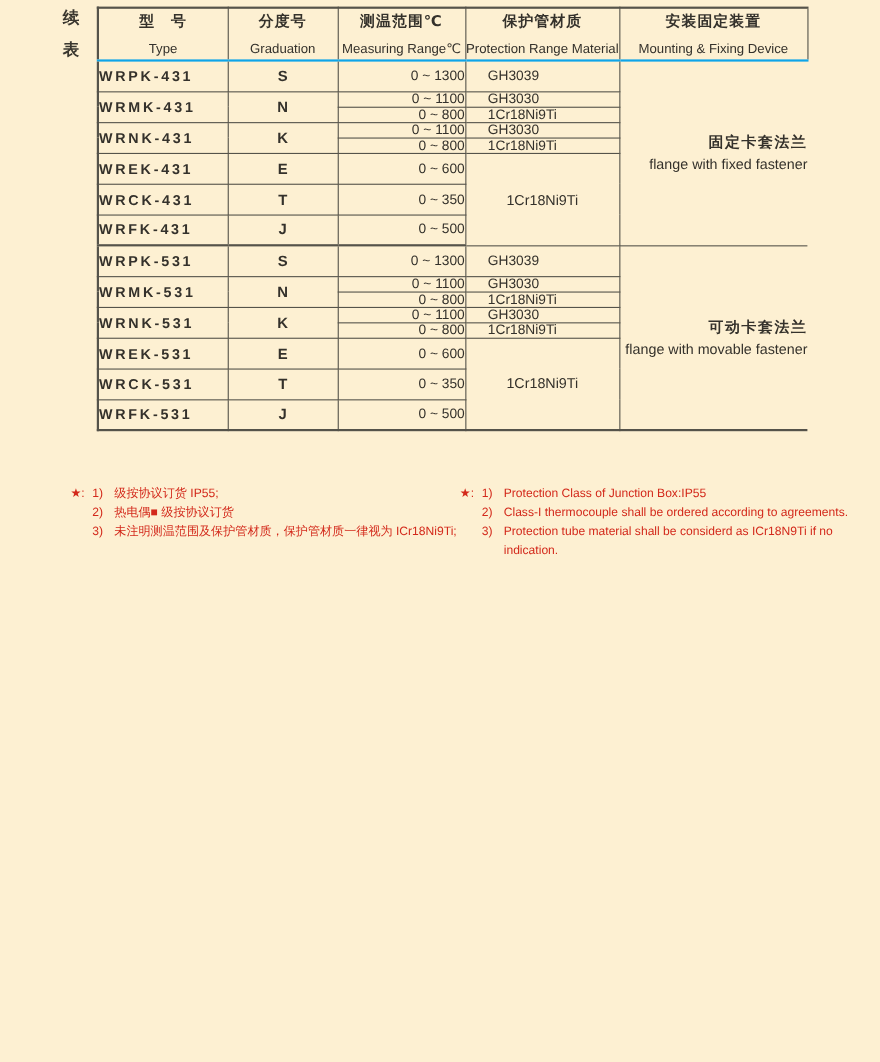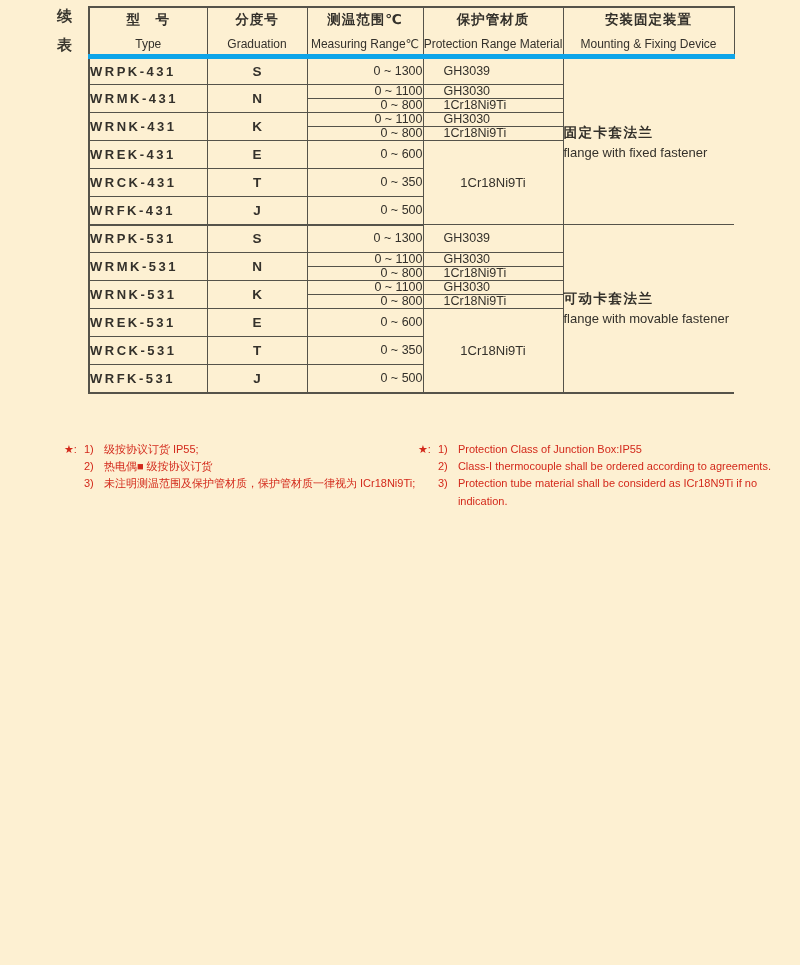--- a/index.html
+++ b/index.html
@@ -23,31 +23,31 @@
     border-top:2px solid #55534a;
     border-left:2px solid #55534a;
     border-bottom:2px solid #55534a;
   }
   .spec th, .spec td {
     border:1px solid #55534a;
     padding:0; margin:0;
     vertical-align:middle;
     overflow:visible;
   }
-  .spec th { border-bottom:5px solid #0ea5e9; height:46px; font-weight:normal; background:transparent; }
+  .spec th { border-bottom:2px solid #0ea5e9; height:46px; font-weight:normal; background:transparent; }
   .hz { font-size:13.5px; font-weight:600; letter-spacing:1px; text-align:center; }
   .he { font-size:12px; margin-top:8px; text-align:center; }
   tr.full { height:28px; }
   tr.half { height:14px; }
   td.c-type  { font-size:13px; font-weight:600; letter-spacing:2.5px; }
   td.c-grad  { font-size:13.5px; font-weight:600; text-align:center; }
   td.c-range { font-size:12.5px; text-align:right; line-height:13px; }
   td.c-prot  { font-size:12.5px; text-align:left; padding-left:20px; line-height:13px; }
   td.c-prot-merged { font-size:13px; text-align:center; padding-left:0; }
-  td.c-mount { border-right:none; text-align:left; }
+  td.c-mount { border-right:none; text-align:right; }
   .mz { font-size:13.5px; font-weight:600; letter-spacing:1.5px; }
   .me { font-size:13px; margin-top:3px; }
   tr.group-end td { border-bottom:2px solid #55534a; }
   .fnblock {
     position:absolute; top:441px;
     display:flex;
     color:#d3291b;
     font-size:11px; line-height:17.2px;
   }
   .fn-left  { left:64px; }

